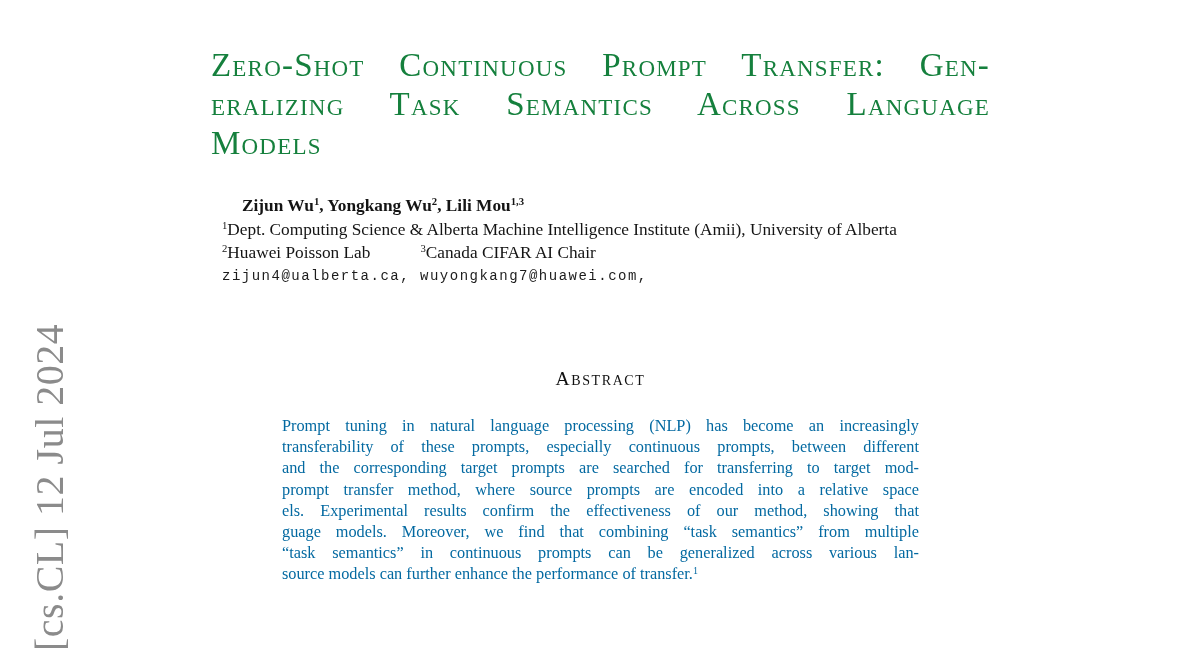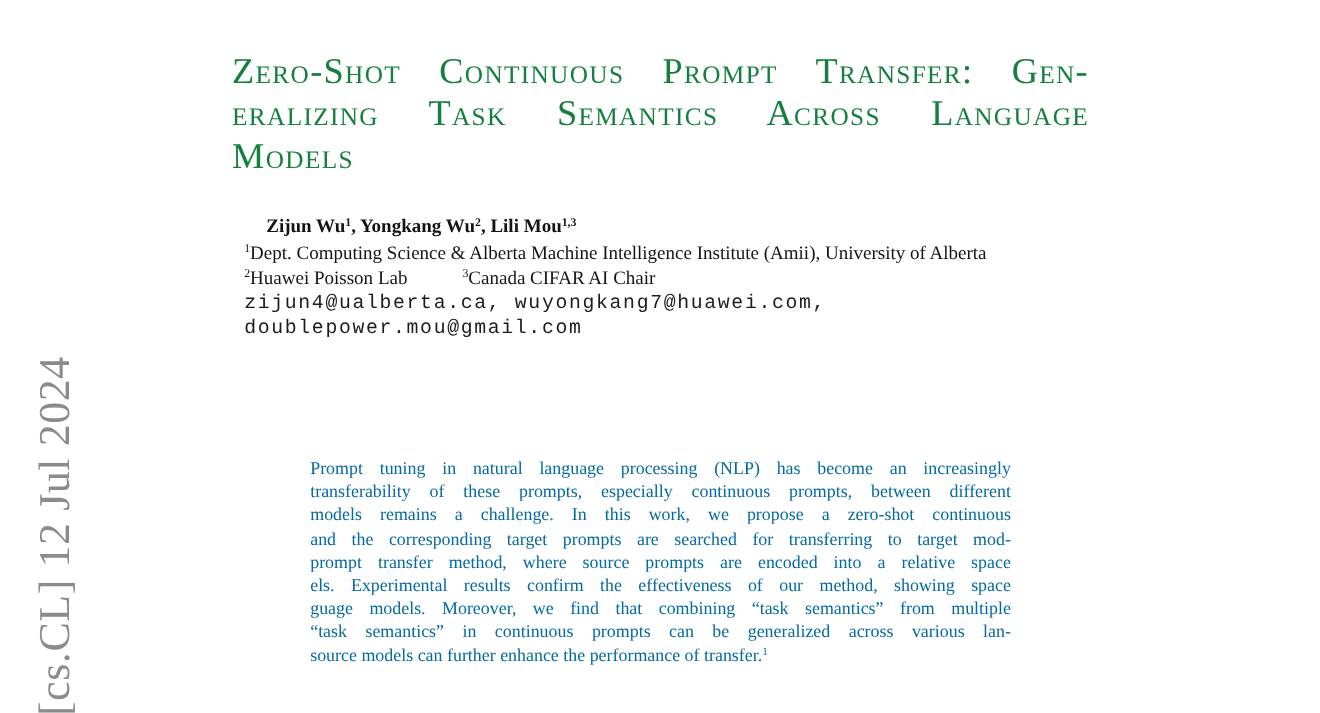--- a/index.html
+++ b/index.html
@@ -50,21 +50,21 @@
   sup {
     font-size: 62%;
     line-height: 0;
     vertical-align: baseline;
     position: relative;
     top: -0.55em;
   }
   .affil-gap { display: inline-block; width: 50px; }
   .emails {
     font-family: "Liberation Mono", monospace;
-    font-size: 18px;
+    font-size: 14px;
     letter-spacing: 1.5px;
     line-height: 23px;
     color: #1c1c1c;
   }
 
   
   .abstract-heading {
     position: absolute;
     left: 282px; top: 368px; width: 637px;
     text-align: center;
@@ -94,29 +94,28 @@
     <div class="title-line">Zero-Shot Continuous Prompt Transfer: Gen-</div>
     <div class="title-line">eralizing Task Semantics Across Language</div>
     <div class="title-line last">Models</div>
   </div>
 
   <div class="author-block">
     <div class="authors-line"><span><span>Zijun Wu</span><sup>1</sup><span>, </span></span><span><span>Yongkang Wu</span><sup>2</sup><span>, </span></span><span><span>Lili Mou</span><sup>1,3</sup><span></span></span></div>
     <div class="affil-line"><sup>1</sup><span>Dept. Computing Science &amp; Alberta Machine Intelligence Institute (Amii), University of Alberta</span></div>
     <div class="affil-line"><sup>2</sup><span>Huawei Poisson Lab</span><span class="affil-gap"></span><sup>3</sup><span>Canada CIFAR AI Chair</span></div>
     <div class="emails">zijun4@ualberta.ca, wuyongkang7@huawei.com,</div>
-    <div class="emails">doublepower.mou@gmail.com</div>
   </div>
 
+  <div class="abstract-heading">Abstract</div>
 
   <div class="abstract-body">
     <div class="abs-line">Prompt tuning in natural language processing (NLP) has become an increasingly</div>
     <div class="abs-line">transferability of these prompts, especially continuous prompts, between different</div>
-    <div class="abs-line">models remains a challenge. In this work, we propose a zero-shot continuous</div>
     <div class="abs-line">and the corresponding target prompts are searched for transferring to target mod-</div>
     <div class="abs-line">prompt transfer method, where source prompts are encoded into a relative space</div>
-    <div class="abs-line">els. Experimental results confirm the effectiveness of our method, showing space</div>
+    <div class="abs-line">els. Experimental results confirm the effectiveness of our method, showing that</div>
     <div class="abs-line">guage models. Moreover, we find that combining “task semantics” from multiple</div>
     <div class="abs-line">“task semantics” in continuous prompts can be generalized across various lan-</div>
     <div class="abs-line last"><span>source models can further enhance the performance of transfer.</span><sup>1</sup></div>
   </div>
 
 </div>
 
 </body></html>

